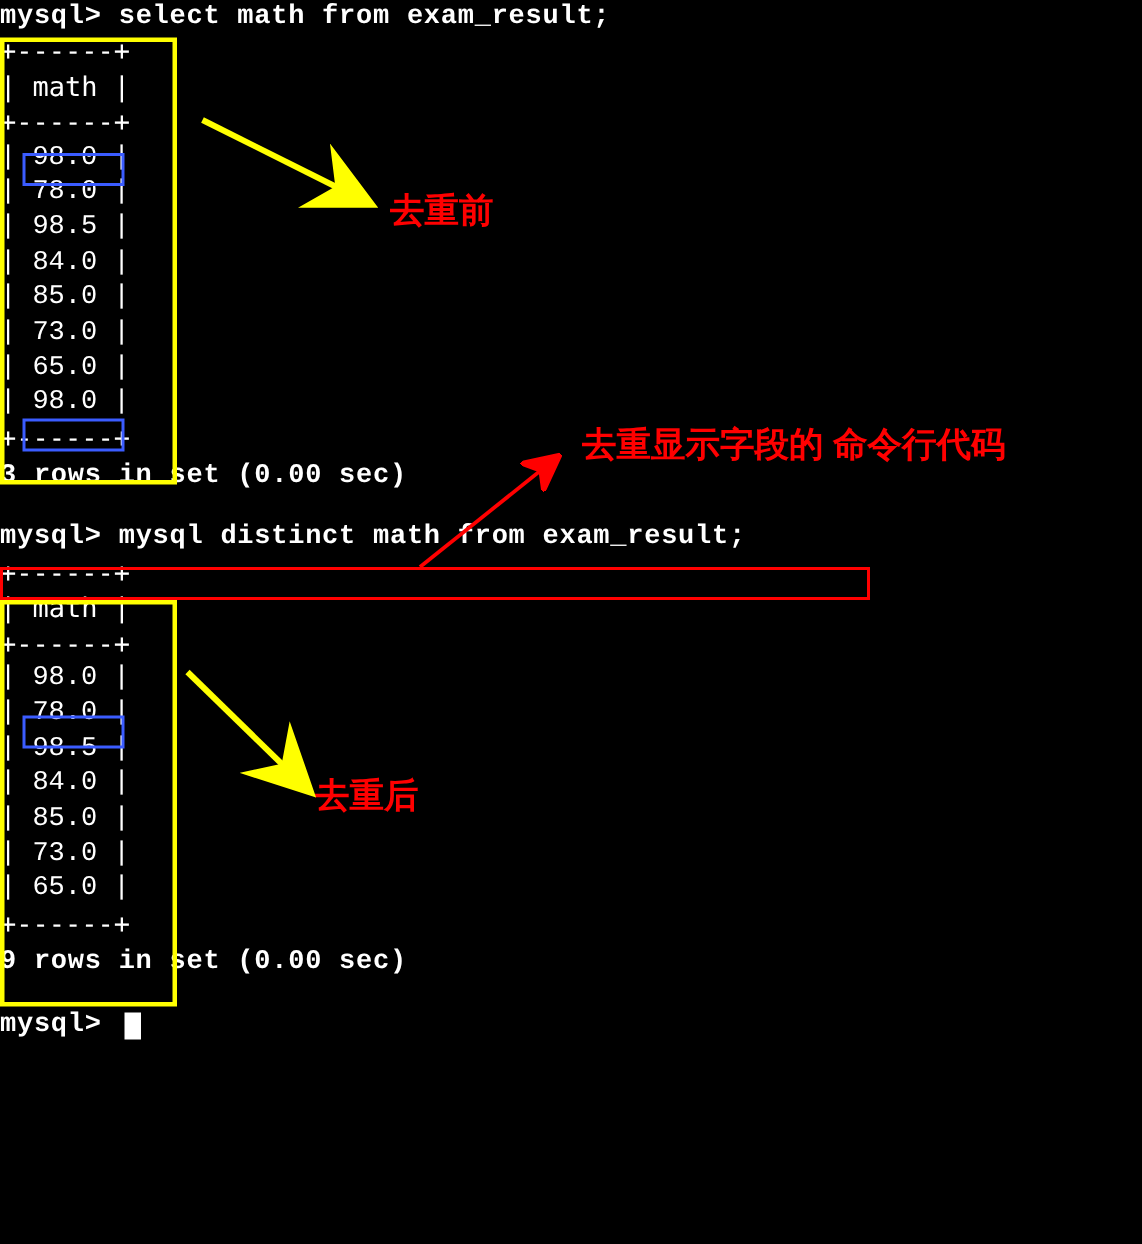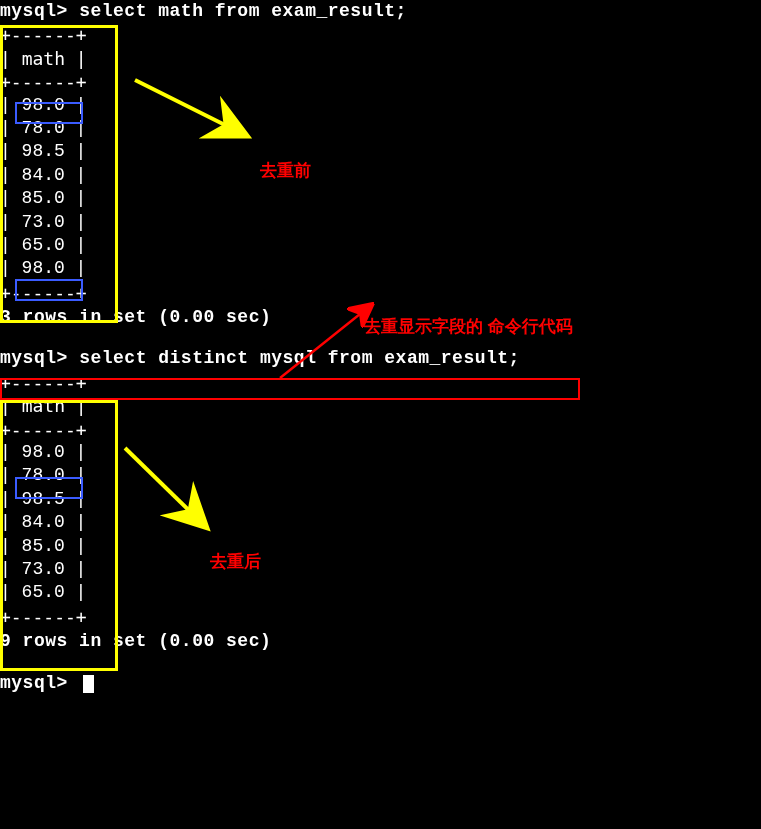--- a/index.html
+++ b/index.html
@@ -47,23 +47,22 @@
     }
     .highlight-blue {
       position: absolute;
       border: 2px solid #3b5cff;
       pointer-events: none;
     }
     .annotation {
       position: absolute;
       color: #ff0000;
       font-family: 'SimSun', 'Microsoft YaHei', sans-serif;
-      font-size: 17px;
+      font-size: 23px;
       font-weight: bold;
-      margin-top: 34px;
     }
     .arrow {
       position: absolute;
       pointer-events: none;
     }
     .arrow-yellow {
       fill: #ffff00;
     }
     .arrow-red {
       stroke: #ff0000;
@@ -100,21 +99,21 @@
 <div class="cell">| 65.0 |</div>
 <div class="cell">| 98.0 |</div>
 <div class="table-border">+------+</div>
 </div>
 
 <div class="prompt-line">3 rows in set (0.00 sec)</div>
 
 <div style="height:18px"></div>
 
 
-<div class="prompt-line"><span>mysql&gt; </span><span>select distinct mysql from exam_result;</span></div>
+<div class="prompt-line"><span>mysql&gt; </span><span>mysql distinct math from exam_result;</span></div>
 
 
 <div class="table-container">
 <div class="table-border">+------+</div>
 <div class="table-border">| math |</div>
 <div class="table-border">+------+</div>
 <div class="cell">| 98.0 |</div>
 <div class="cell">| 78.0 |</div>
 <div class="cell">| 98.5 |</div>
 <div class="cell">| 84.0 |</div>
@@ -125,21 +124,21 @@
 </div>
 
 <div class="prompt-line">9 rows in set (0.00 sec)</div>
 
 <div style="height:18px"></div>
 
 <div class="prompt-line"><span>mysql&gt; </span><span class="cursor-block"></span></div>
 
 
 <div class="annotation" style="left:260px;top:126px;">去重前</div>
-<div class="annotation" style="left:364px;top:282px;">去重显示字段的 命令行代码</div>
+<div class="annotation" style="left:388px;top:282px;">去重显示字段的 命令行代码</div>
 <div class="annotation" style="left:210px;top:518px;font-family:Liberation Mono, monospace;">去重后</div>
 
 
 <div class="highlight-yellow" style="left:0px;top:25px;width:118px;height:298px;"></div>
 
 <div class="highlight-yellow" style="left:0px;top:400px;width:118px;height:271px;"></div>
 
 
 <div class="highlight-red" style="left:0px;top:378px;width:580px;height:22px;"></div>
 

